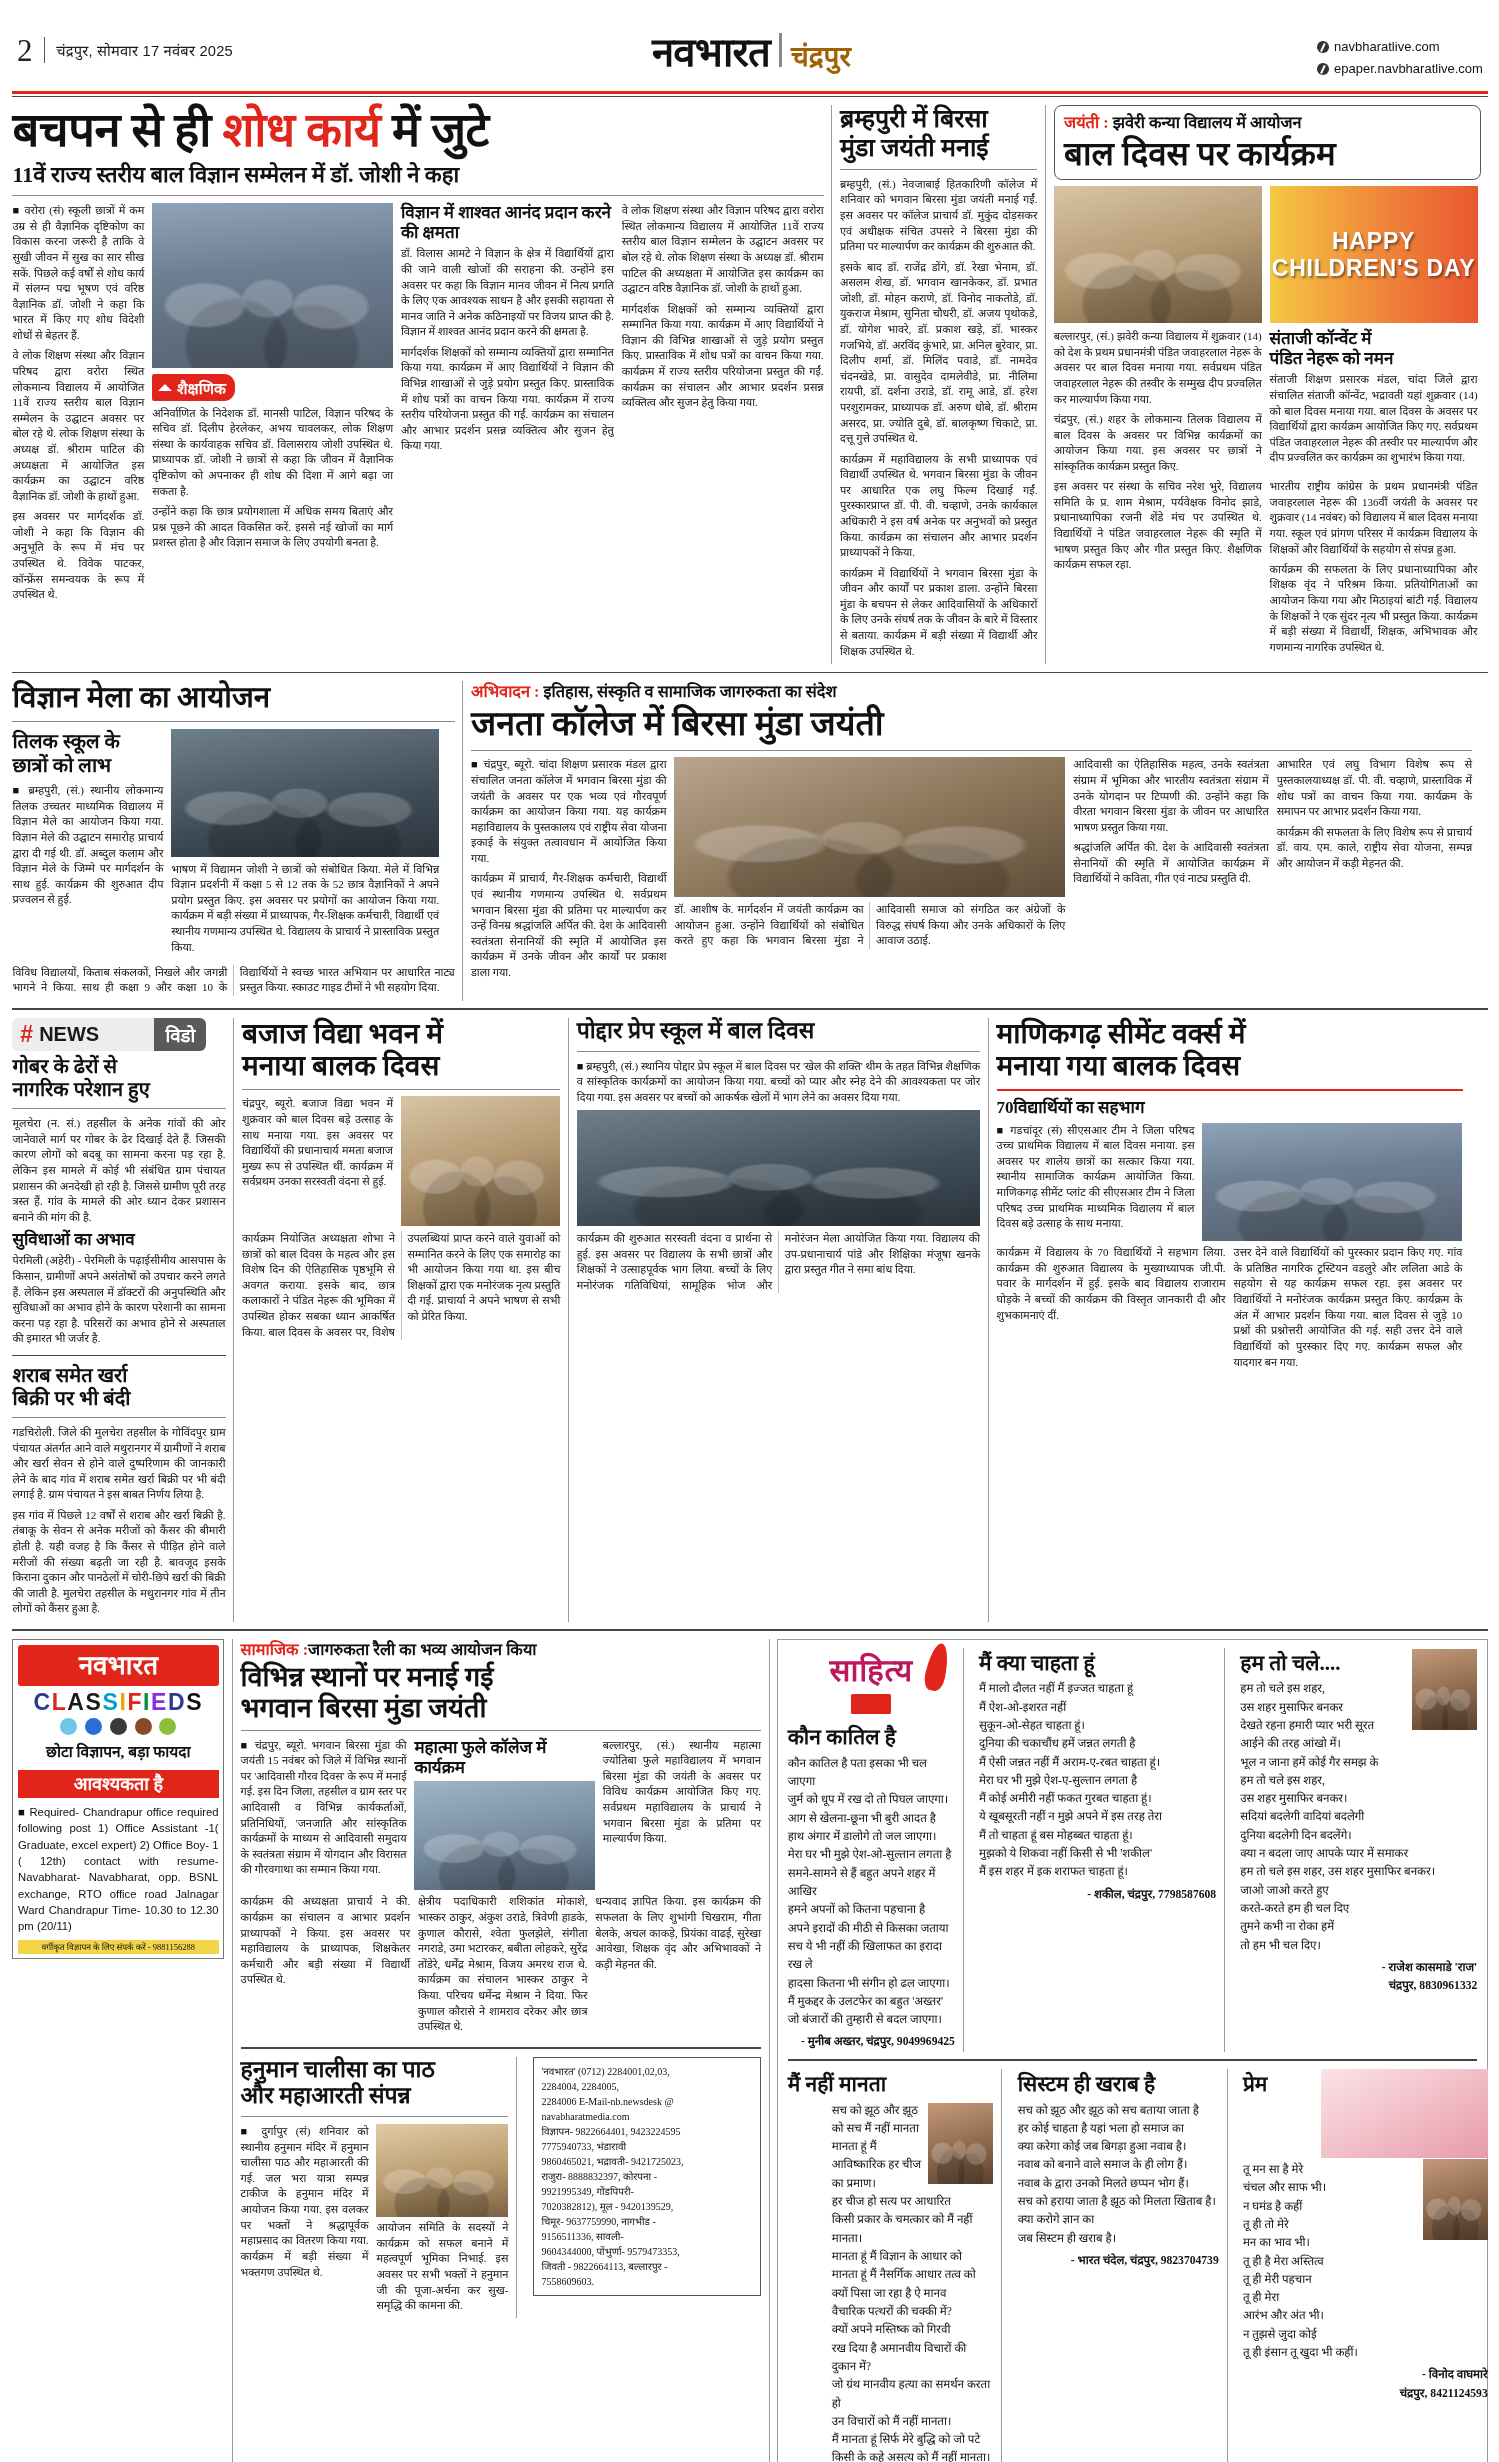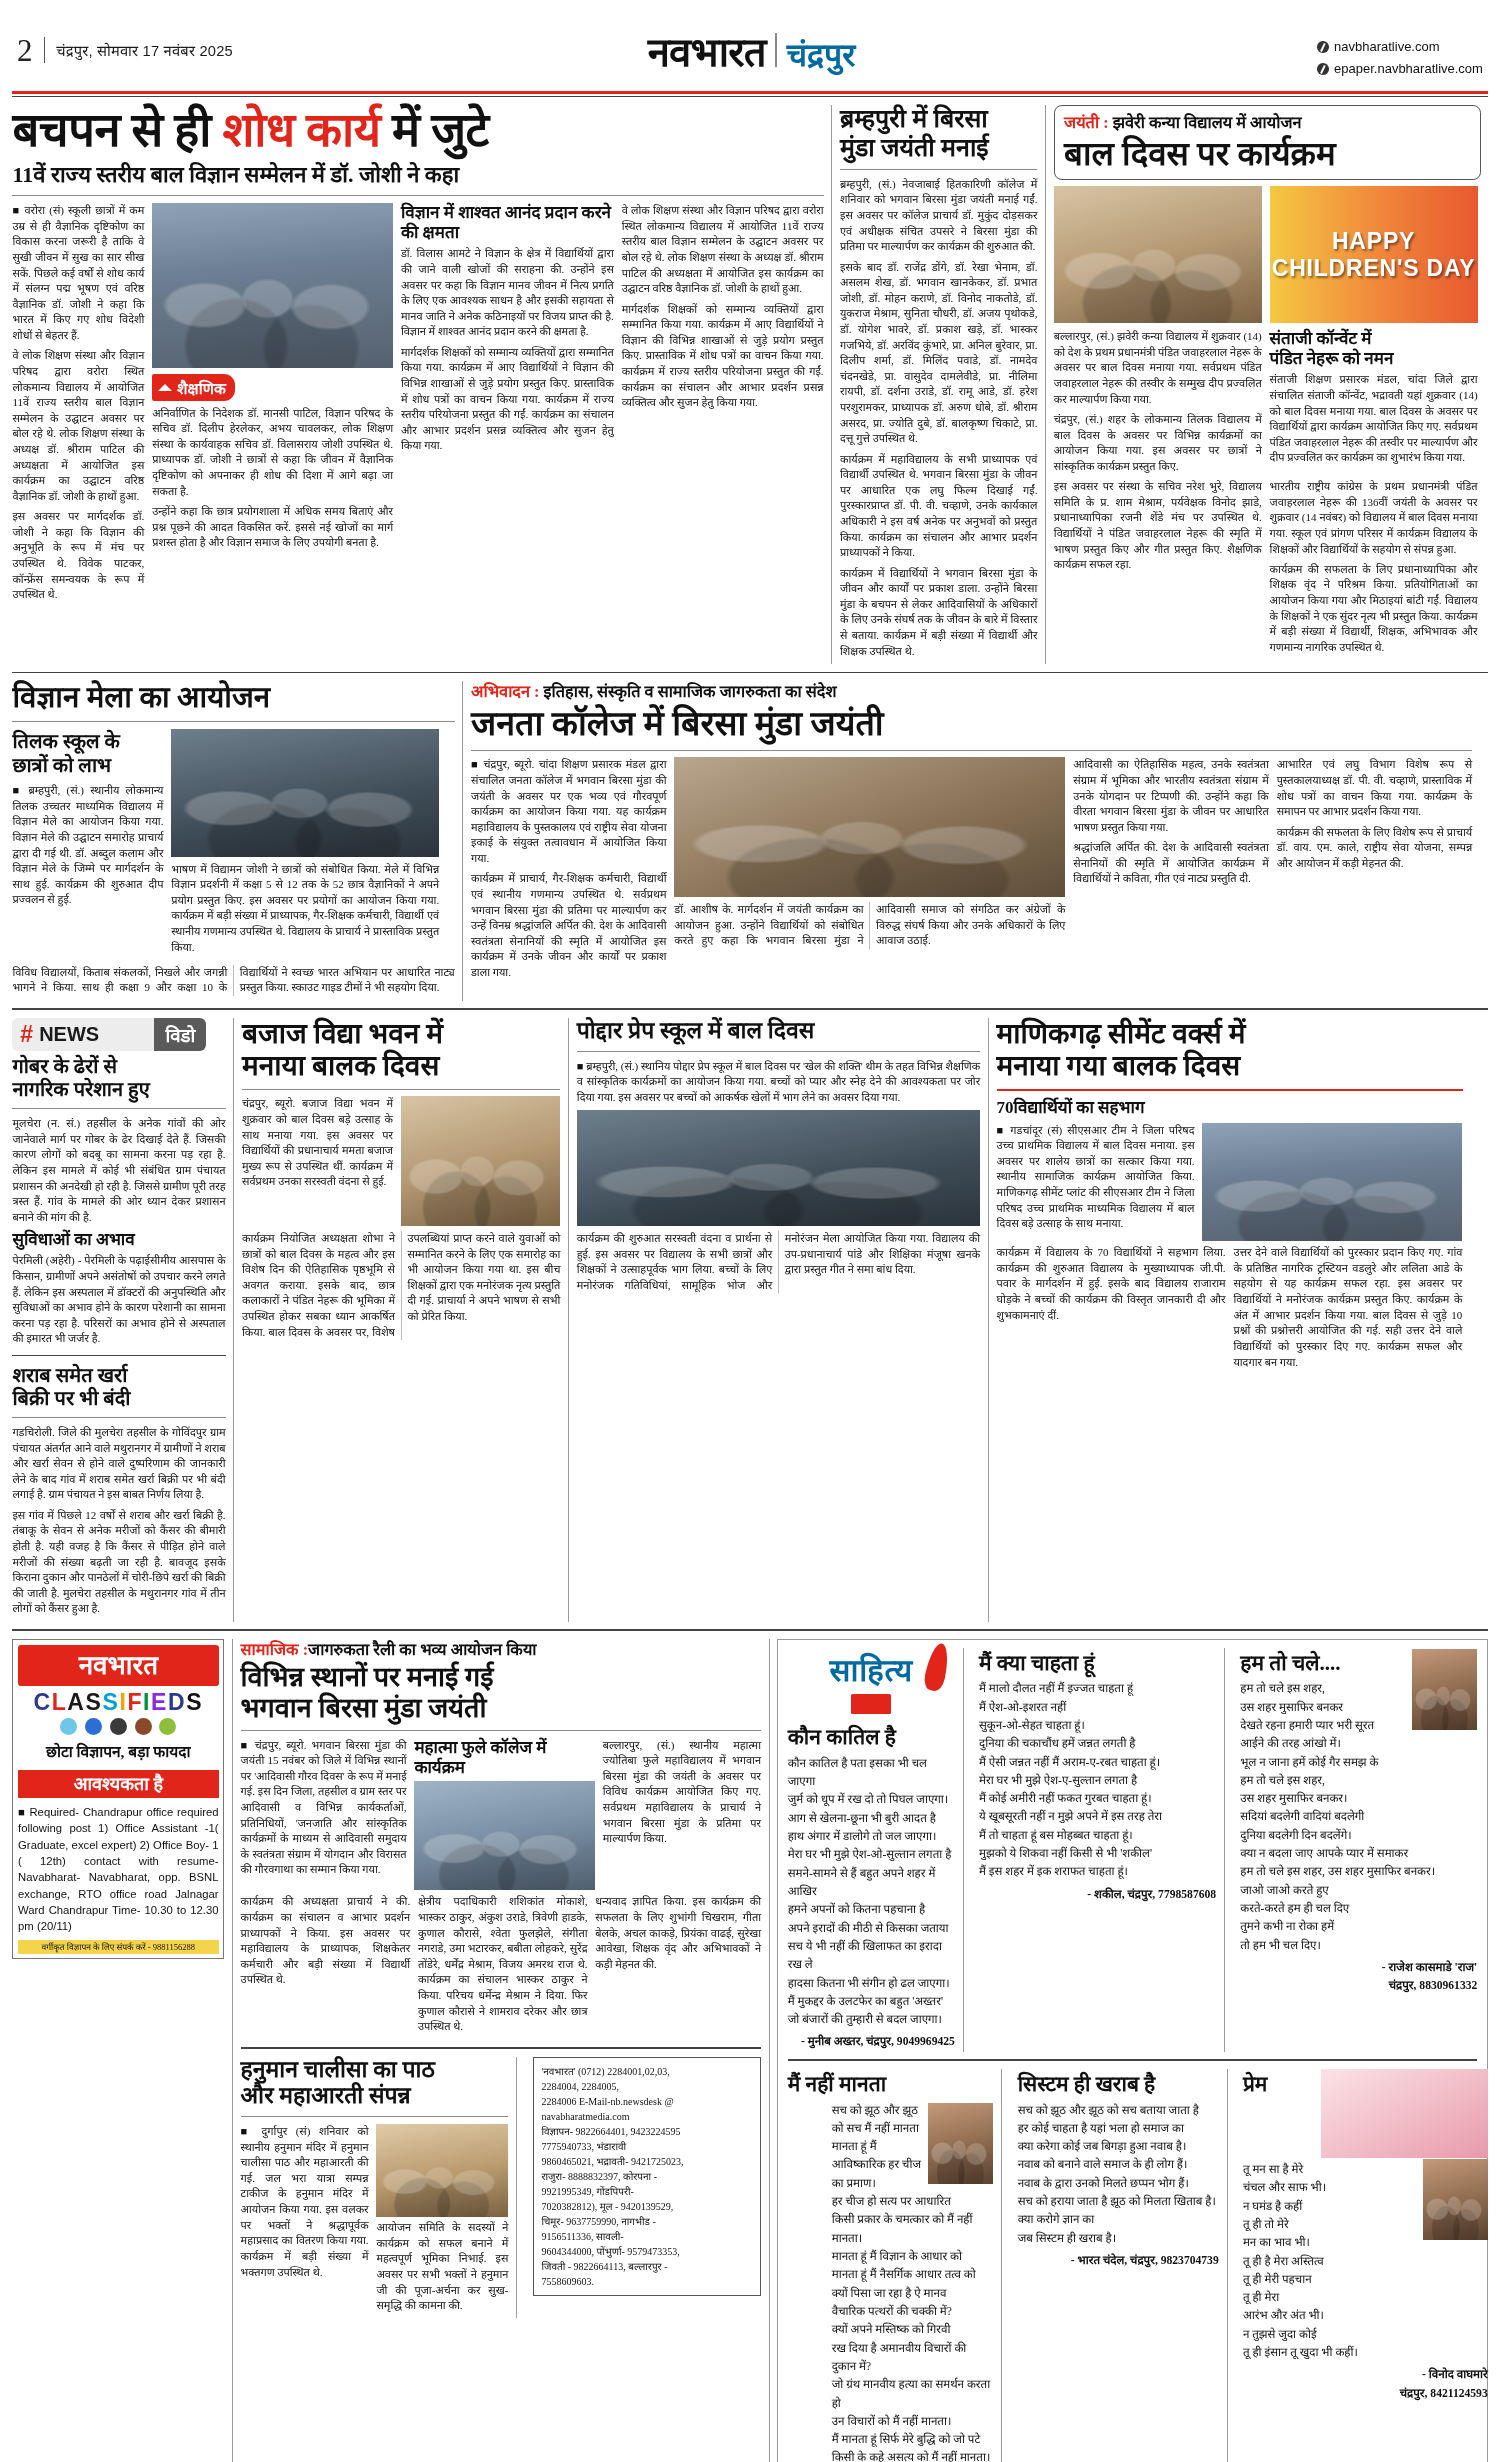--- a/index.html
+++ b/index.html
@@ -15,21 +15,21 @@
 
   
   .masthead { display: flex; align-items: center; justify-content: space-between; padding: 20px 4.7px 7.8px 4.7px; }
   .mh-left { display: flex; align-items: center; gap: 11px; }
   .mh-pageno { font-size: 31px; font-weight: 400; font-family: "Liberation Serif", serif; color: #222; line-height: 1; }
   .mh-divider { width: 1.6px; height: 26px; background: #555; }
   .mh-date { font-size: 14.7px; color: #1a1a1a; font-family: "Liberation Sans", sans-serif; letter-spacing: 0.2px; }
   .mh-center { display: flex; align-items: baseline; gap: 9.3px; margin-left: -47px; }
   .mh-logo { font-size: 40px; font-weight: 700; letter-spacing: -0.8px; color: #111; font-family: "Liberation Serif", serif; }
   .mh-sep { width: 2.3px; height: 34px; background: #888; align-self: center; }
-  .mh-city { font-size: 32px; font-weight: 700; color: #0369a1; font-family: "Liberation Serif", serif; }
+  .mh-city { font-size: 28px; font-weight: 700; color: #a16207; font-family: "Liberation Serif", serif; }
   .mh-right { text-align: left; font-size: 13px; line-height: 1.7; font-family: "Liberation Sans", sans-serif; margin-top: 16px; }
   .mh-right div { display: flex; align-items: center; gap: 5.4px; }
   .glob { width: 11.6px; height: 11.6px; border-radius: 50%; background: #333; display:inline-block; position: relative; }
   .glob::after { content: ""; position: absolute; left: 4.7px; top: 1.6px; width: 2.3px; height: 8.5px; background: #fff; transform: rotate(25deg); }
   .rule-red { height: 3.1px; background: #e1251b; margin: 3.1px 0 0 0; }
   .rule-thin { height: 0.8px; background: #444; margin-top: 2.3px; }
 
   
   .cols { display: flex; gap: 0; }
   .col { padding: 0 7.8px; }
@@ -106,21 +106,21 @@
   .cls-icons { display:flex; justify-content:center; gap:7.8px; margin: 2.3px 0; }
   .cls-icons i { width: 17px; height: 17px; border-radius: 50%; display:block; }
   .cls-tagline { text-align:center; font-size: 15.5px; font-weight: 700; padding: 2.3px 0 3.1px; }
   .cls-head { background: #e1251b; color: #fff; text-align: center; font-size: 18px; font-weight: 700; padding: 1.6px 0 3.1px; margin-top: 4.7px; }
   .cls-ad-hl { background: #fbf4c8; border: 0.8px solid #9a9a6a; padding: 4.7px 5.4px; font-family: "Liberation Sans", sans-serif; font-size: 11.3px; font-weight: 700; line-height: 1.42; text-align: justify; }
   .cls-ad { font-family: "Liberation Sans", sans-serif; font-size: 11.3px; line-height: 1.45; text-align: justify; margin-top: 5.4px; }
   .cls-foot { background: #f3d44a; font-size: 8.5px; text-align: center; padding: 1.6px; margin-top: 4.7px; }
 
   
   .sahitya-wrap { border: 1.6px solid #999; padding: 7.8px 9.3px; }
-  .sah-logo { font-size: 31px; font-weight: 700; color: #0369a1; letter-spacing: 0.8px; position: relative; text-align:center; }
+  .sah-logo { font-size: 31px; font-weight: 700; color: #be185d; letter-spacing: 0.8px; position: relative; text-align:center; }
   .sah-logo .book { display:block; width: 40px; height: 20px; background: #e1251b; margin: 4.7px auto 0; border-radius: 1.6px; }
   .quill { position:absolute; right: 7.8px; top: -4.7px; width: 20px; height: 48px; background: #e1251b; border-radius: 50% 50% 40% 40% / 70% 70% 30% 30%; transform: rotate(12deg); }
   .poem-title { font-size: 21px; font-weight: 700; margin-bottom: 4.7px; }
   .poem { font-size: 11.6px; line-height: 1.58; }
   .poem .sig { font-weight: 700; text-align: right; display: block; margin-top: 3.9px; }
   .poet-img { width: 65px; height: 81px; float: right; margin: 1.6px 0 3.1px 6.2px; }
   .send-box { background: #fbf4c8; border: 0.8px solid #c2b97e; text-align:center; padding: 6.2px 4.7px; }
   .send-box h4 { font-size: 21px; font-weight: 700; margin-bottom: 4.7px; }
   .send-box p { font-size: 11px; line-height: 1.5; }
   .mt4{margin-top:3.1px}.mt6{margin-top:4.7px}.mt8{margin-top:6.2px}.mt10{margin-top:7.8px}

